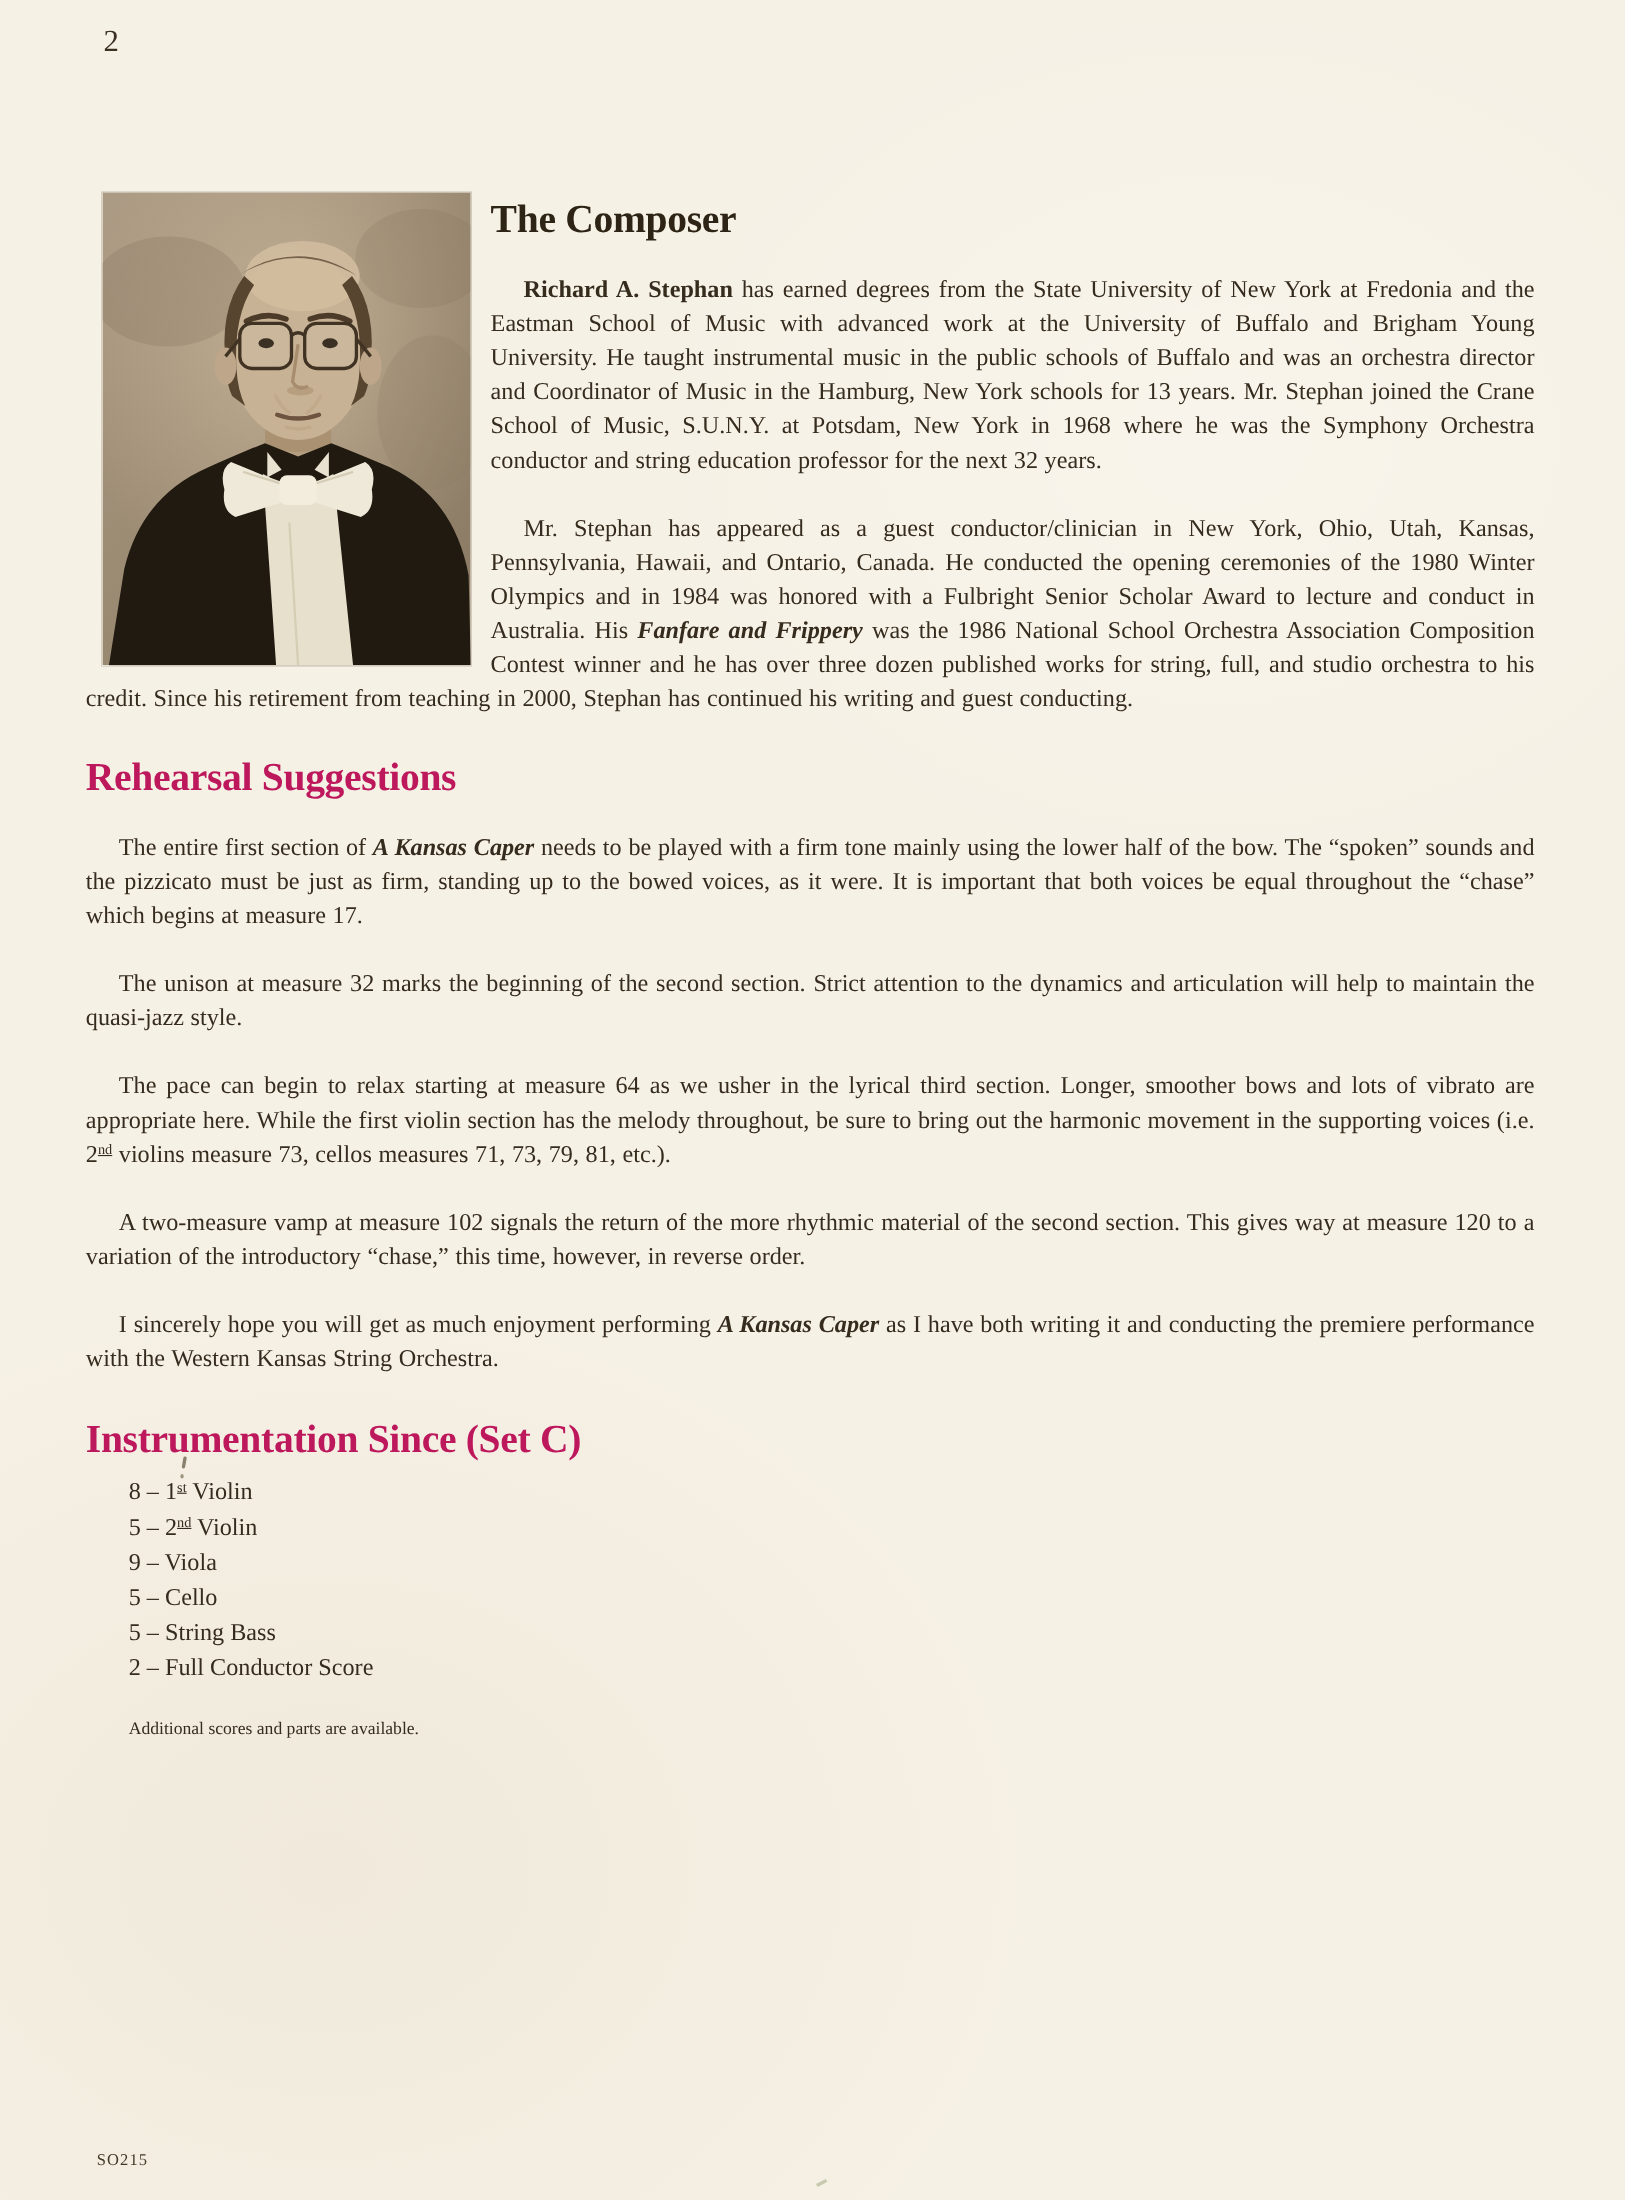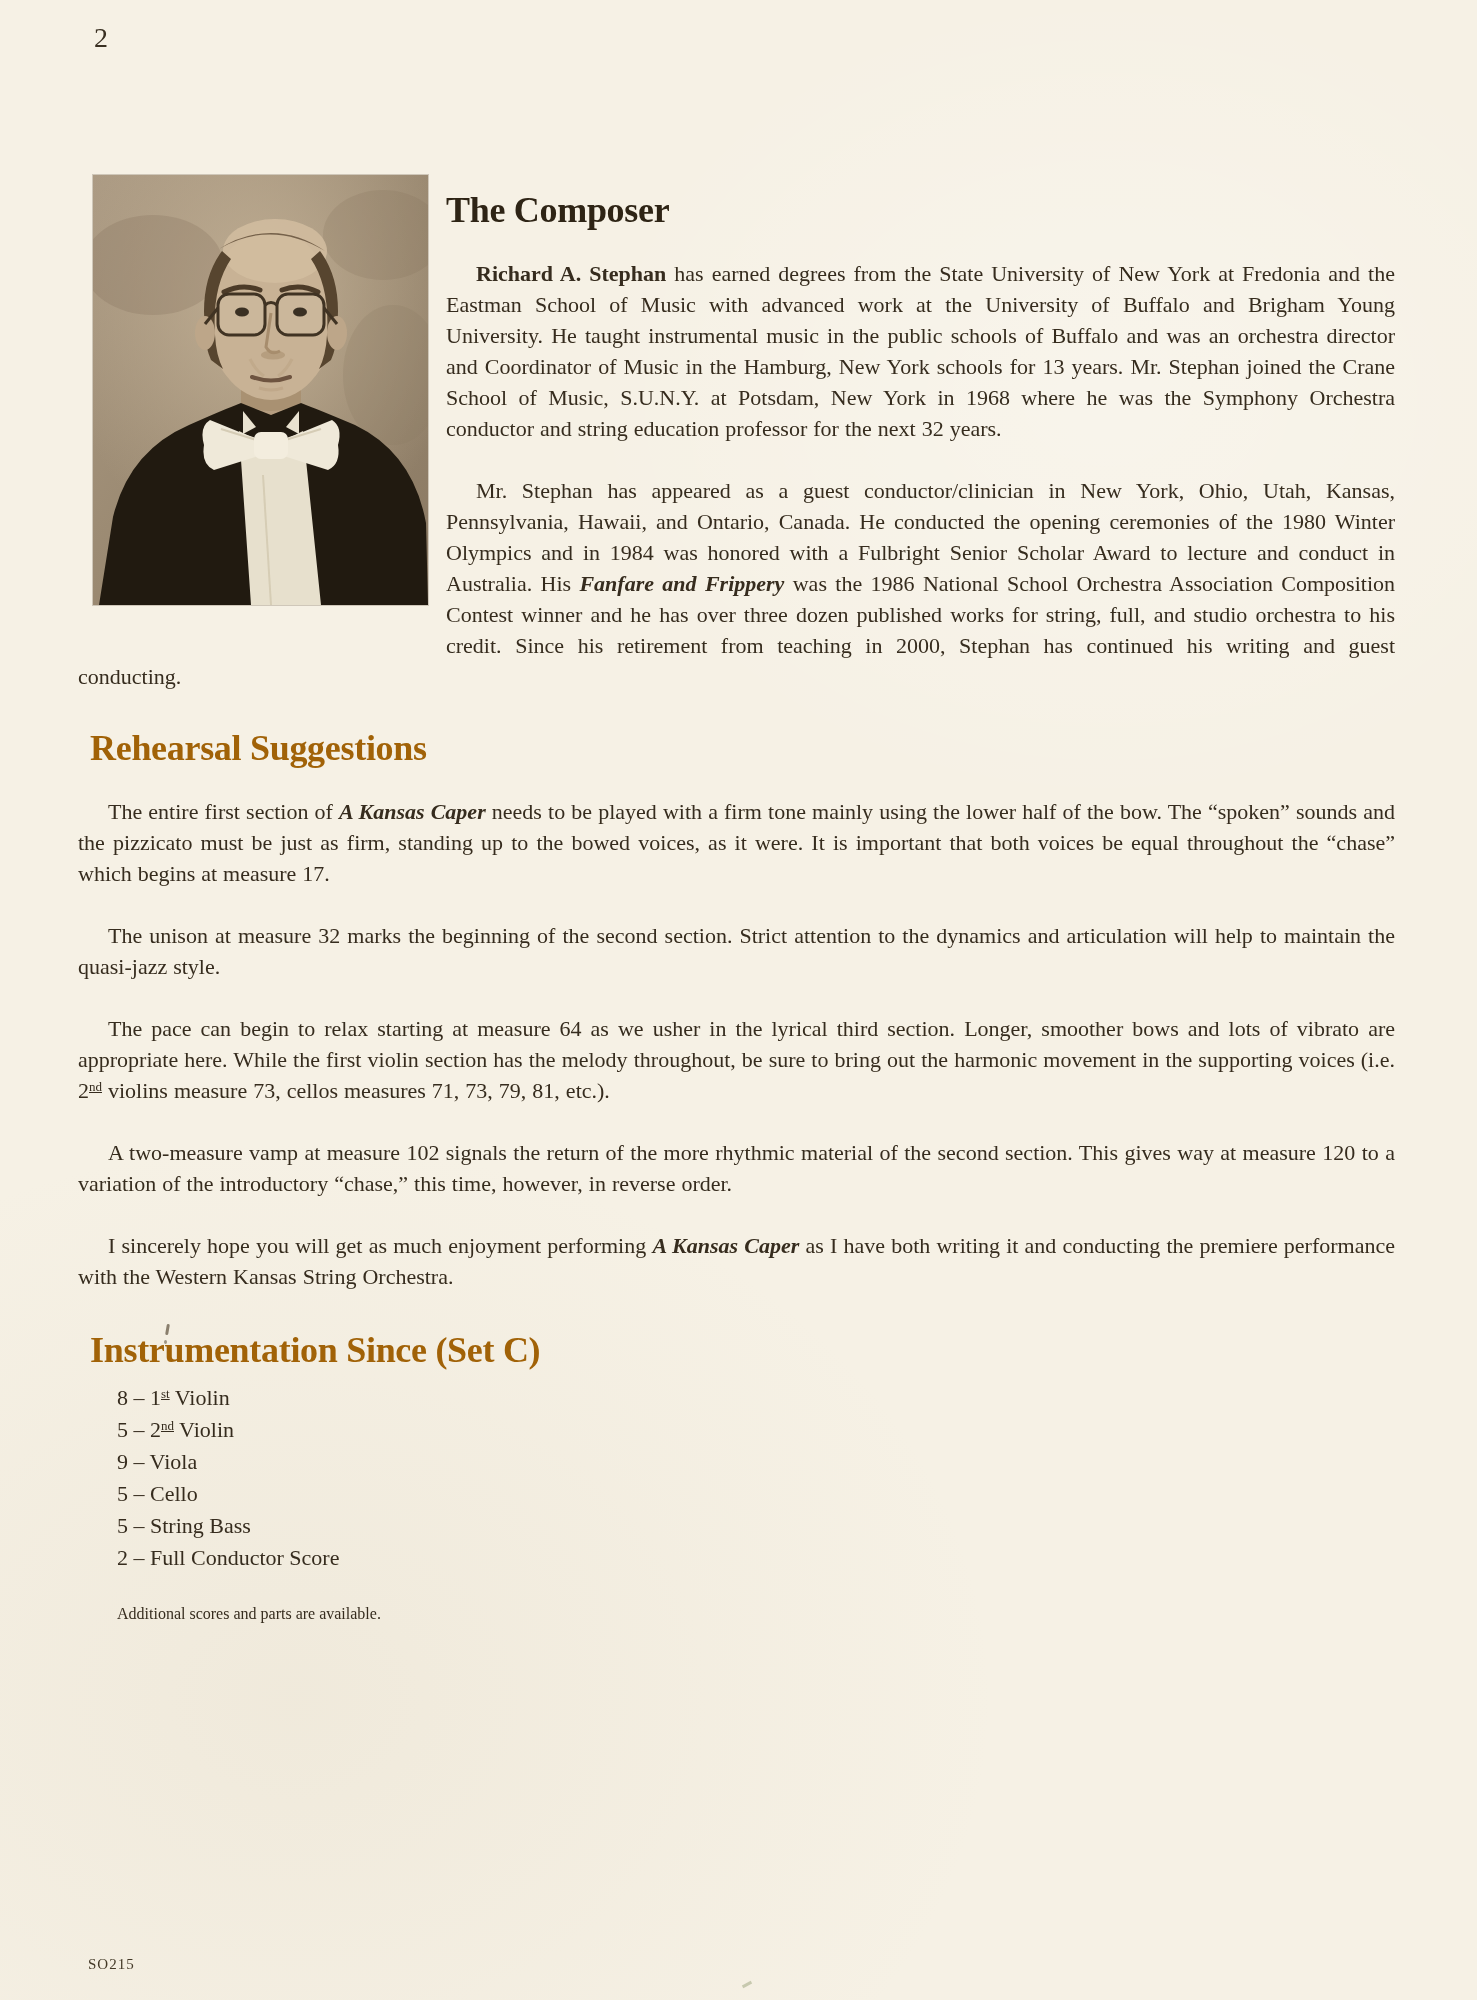--- a/index.html
+++ b/index.html
@@ -18,37 +18,37 @@
   .content{
     position:absolute;left:78px;top:0;width:1317px;
   }
   .photo-frame{
     position:absolute;left:15px;top:175px;width:335px;height:430px;
     box-shadow:0 0 0 1px rgba(90,75,55,.25);
     overflow:hidden;
   }
   .photo-frame svg{display:block;width:100%;height:100%;}
   h1.sec{
-    margin:12px;font-size:36px;line-height:40px;font-weight:bold;
+    margin:1px;font-size:36px;line-height:40px;font-weight:bold;
     color:#2e2415;letter-spacing:-.3px;
   }
   .composer-title{padding-top:178px;margin-left:368px !important;}
   .float-spacer{float:left;width:368px;height:392px;}
   p.body{
     margin:0;font-size:22px;line-height:31px;text-align:justify;
     text-indent:30px;color:#362c1e;word-spacing:.5px;
   }
   p.body.first{margin-top:28px;}
   p.body + p.body{margin-top:31px;}
   .bold{font-weight:bold;}
   .piece{font-weight:bold;font-style:italic;}
   sup.ord{font-size:13px;vertical-align:7px;line-height:0;text-decoration:underline;}
   h2.sec{
-    margin:12px;font-size:36px;line-height:40px;font-weight:bold;
-    color:#a16207;letter-spacing:-.3px;clear:both;
+    margin:0;font-size:36px;line-height:40px;font-weight:bold;
+    color:#be185d;letter-spacing:-.3px;clear:both;
   }
   .rehearsal-title{margin-top:36px !important;}
   .instrumentation-title{margin-top:38px !important;}
   ul.instr{
     list-style:none;margin:12px 0 0 0;padding:0 0 0 39px;
     font-size:22px;line-height:32px;color:#362c1e;
   }
   .instr-note{
     margin:24px 0 0 0;padding-left:39px;font-size:16px;line-height:31px;
   }

